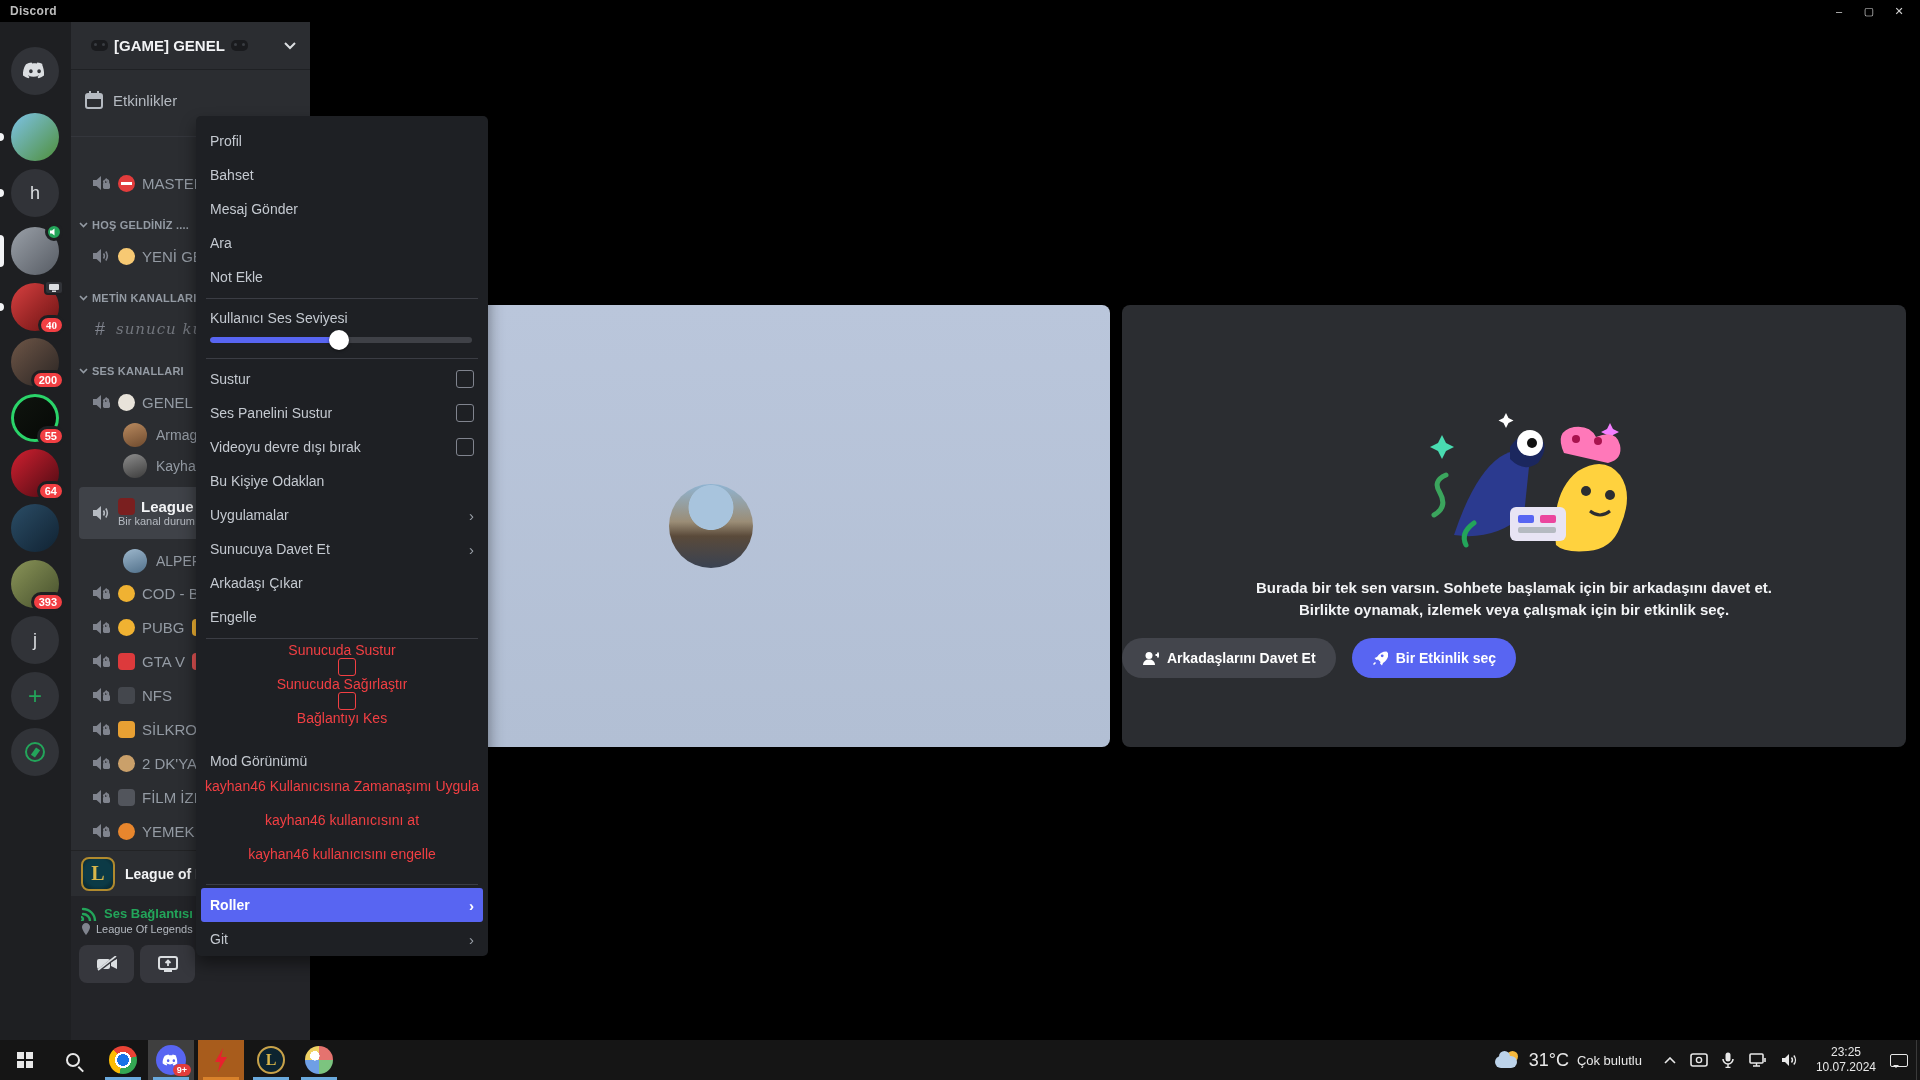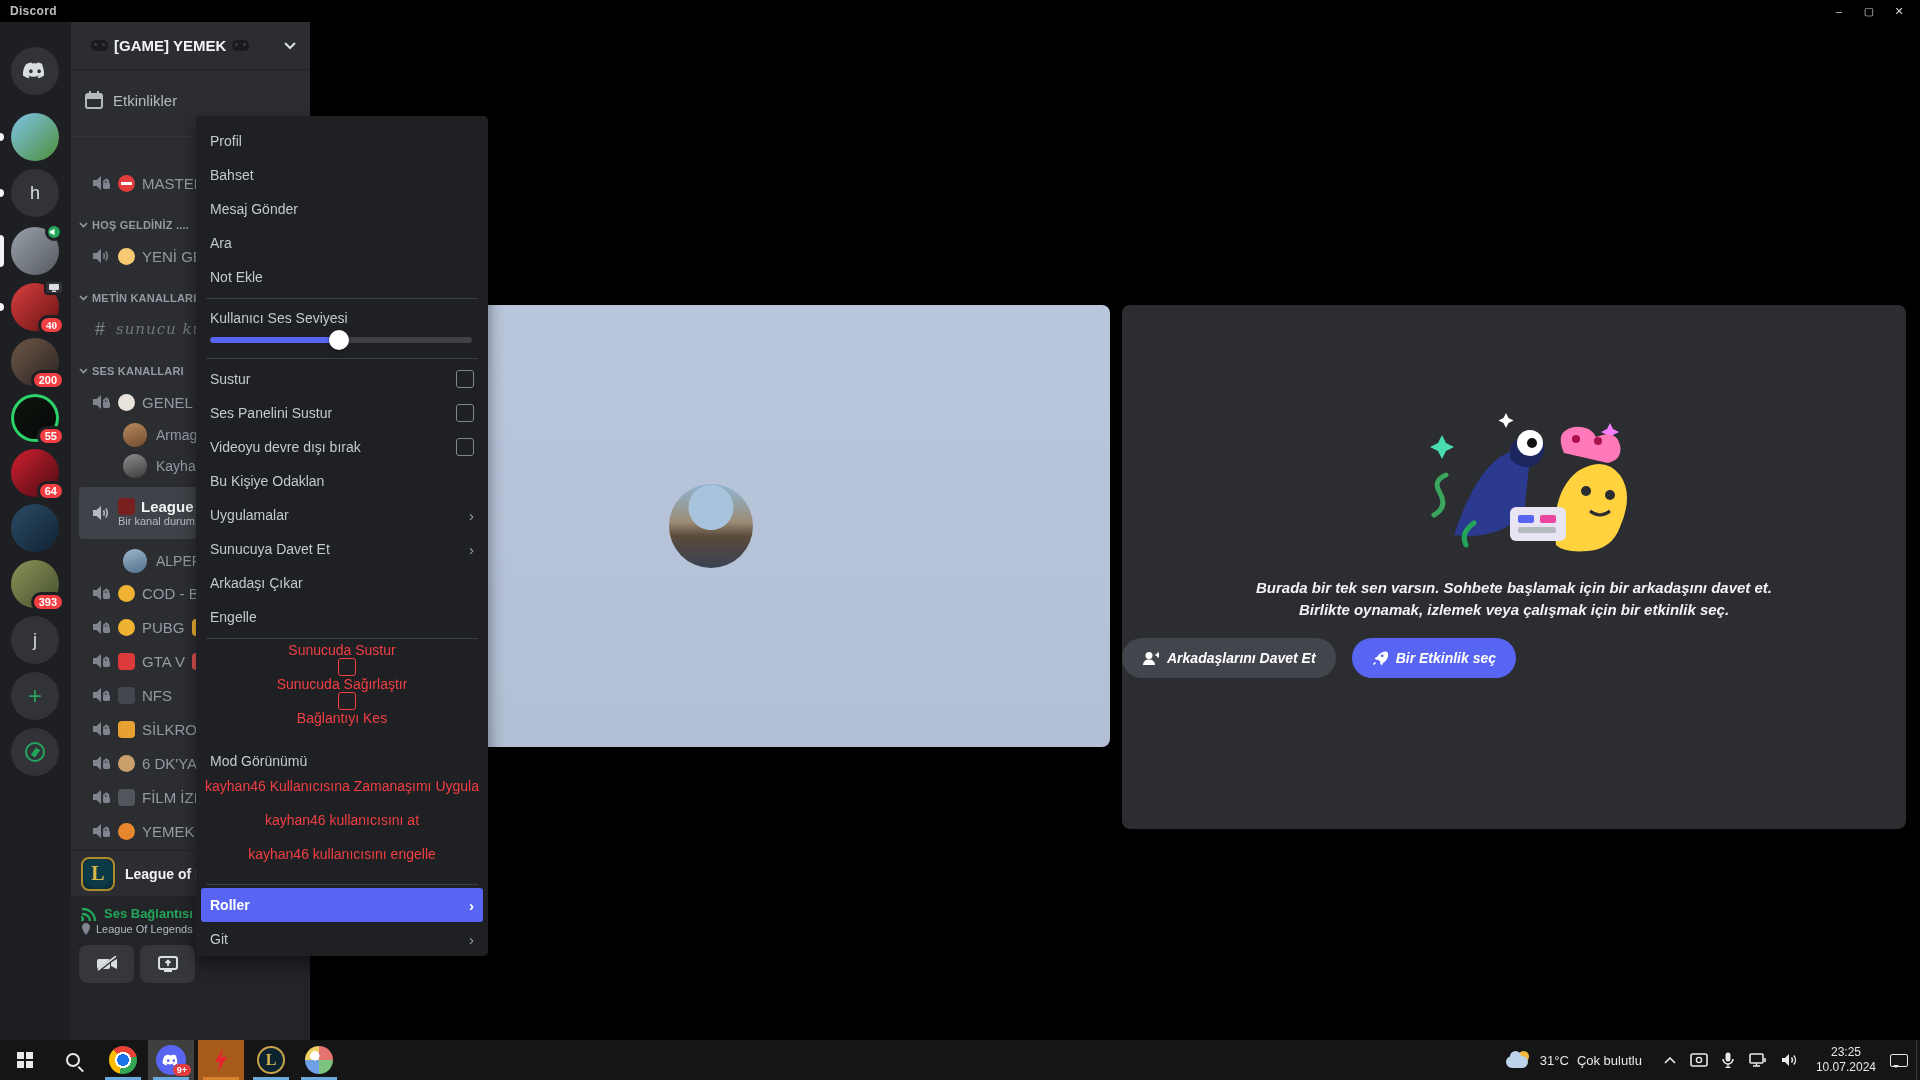--- a/index.html
+++ b/index.html
@@ -82,22 +82,22 @@
   .vc-buttons { display:flex; gap:6px; padding:10px 0 0 8px; }
   .vc-btn { width:55px; height:38px; background:#36373d; border-radius:8px; display:flex; align-items:center; justify-content:center; }
 
   
   .stage { position:absolute; left:310px; top:22px; width:1610px; height:1018px; background:#000; }
   .tile-left { position:absolute; left:2px; top:283px; width:798px; height:442px; border-radius:8px;
                background:linear-gradient(180deg,#bac6db 0%,#b2bfd4 100%); }
   .tile-avatar { position:absolute; left:357px; top:179px; width:84px; height:84px; border-radius:50%;
                  background:radial-gradient(circle at 50% 28%, #a8c4dd 0 30%, transparent 31%),
                             linear-gradient(180deg,#8fb4d2 0%,#9b8d76 45%,#5a4a3a 62%,#394252 100%); }
-  .panel-right { position:absolute; left:812px; top:283px; width:784px; height:524px; border-radius:8px;
-                 background:#2b2d31;font-style:italic; }
+  .panel-right { position:absolute; left:812px; top:283px; width:784px; height:442px; border-radius:8px;
+                 background:#2b2d31; }
   .empty-line { position:absolute; width:784px; text-align:center; color:#f2f3f5; font-weight:bold; font-size:15px; }
   .btn-row { position:absolute; top:333px; left:0; width:784px; display:flex; justify-content:flex-start; gap:16px; }
   .pill-btn { height:40px; border-radius:20px; display:flex; align-items:center; gap:8px; padding:0 20px;
               color:#fff; font-size:14px; font-weight:bold; }
   .pill-btn.gray { background:#43454c; }
   .pill-btn.blurple { background:#5865f2; }
 
   
   .illus { position:absolute; left:292px; top:90px; width:220px; height:160px; }
 
@@ -142,21 +142,21 @@
   .paint-glyph { width:28px; height:28px; border-radius:50%;
       background:radial-gradient(circle at 35% 35%, #fff 0 18%, transparent 19%),
                  conic-gradient(#e5736f 0 90deg, #7cc47f 0 180deg, #6f9fe5 0 270deg, #f0d264 0 360deg); }
   .tray { position:absolute; right:0; top:1040px; height:40px; display:flex; align-items:center; color:#e8e8e8; }
   .tray-item { display:flex; align-items:center; justify-content:center; height:40px; }
   .weather { display:flex; align-items:center; gap:8px; margin-right:14px; }
   .weather-icon { position:relative; width:26px; height:18px; }
   .weather-icon .sun { position:absolute; left:12px; top:0; width:11px; height:11px; border-radius:50%; background:#f6b93d; }
   .weather-icon .cloud { position:absolute; left:0; top:5px; width:22px; height:12px; border-radius:8px; background:#bcd3ea; }
   .weather-icon .cloud::before { content:""; position:absolute; left:4px; top:-5px; width:11px; height:11px; border-radius:50%; background:#bcd3ea; }
-  .weather .wtemp { font-size:13px; }
+  .weather .wtemp { font-size:18px; }
   .weather .wcond { font-size:13px; }
   .clock-block { text-align:center; font-size:12px; line-height:15px; margin:0 10px; }
   .comment-glyph { width:18px; height:13px; border:1.5px solid #e8e8e8; border-radius:2px; position:relative; margin:0 12px 0 4px; }
   .comment-glyph::after { content:""; position:absolute; left:2px; bottom:-5px; width:0; height:0;
                           border:3px solid transparent; border-top-color:#e8e8e8; }
   .desk-sliver { position:absolute; right:0; top:1040px; width:4px; height:40px; border-left:1px solid #3a3a3a; }
 
   svg { display:block; }
 </style>
 </head>
@@ -255,21 +255,21 @@
     <div class="ricon">
             <span class="explore-glyph"></span>
           </div>
   </div>
       </div>
   </div>
 
   <div class="sidebar">
     <div class="sb-header">
       <span class="pad-icon"></span>
-      <span>[GAME] YEMEK</span>
+      <span>[GAME] GENEL</span>
       <span class="pad-icon"></span>
       <span class="chev">
         <svg width="12" height="8">
             <path d="M1 1l5 5 5-5" stroke="#dbdee1" stroke-width="2" fill="none"></path>
           </svg>
       </span>
     </div>
     <div class="events-row">
       <span>
         <svg width="18" height="18">
@@ -436,21 +436,21 @@
         <div class="chan-row">
     <svg class="spk" width="20" height="18">
             <path d="M2 6h3.5L10 2v14l-4.5-4H2z" fill="#80848e"></path>
             <path d="M12.5 6.5a4.5 4.5 0 0 1 0 5M14.8 4.5a8 8 0 0 1 0 9" stroke="#80848e" stroke-width="1.6" fill="none"></path>
             <g>
               <rect x="12" y="9" width="7" height="6" rx="1.4" fill="#80848e"></rect>
               <path d="M13.5 9V7.7a2 2 0 0 1 4 0V9" stroke="#80848e" stroke-width="1.4" fill="none"></path>
             </g>
           </svg>
     <span class="edot round" style="background: rgb(202, 160, 106);"></span>
-    <span class="chan-label">6 DK'YA</span>
+    <span class="chan-label">2 DK'YA</span>
 
   </div>
         <div class="chan-row">
     <svg class="spk" width="20" height="18">
             <path d="M2 6h3.5L10 2v14l-4.5-4H2z" fill="#80848e"></path>
             <path d="M12.5 6.5a4.5 4.5 0 0 1 0 5M14.8 4.5a8 8 0 0 1 0 9" stroke="#80848e" stroke-width="1.6" fill="none"></path>
             <g>
               <rect x="12" y="9" width="7" height="6" rx="1.4" fill="#80848e"></rect>
               <path d="M13.5 9V7.7a2 2 0 0 1 4 0V9" stroke="#80848e" stroke-width="1.4" fill="none"></path>
             </g>

